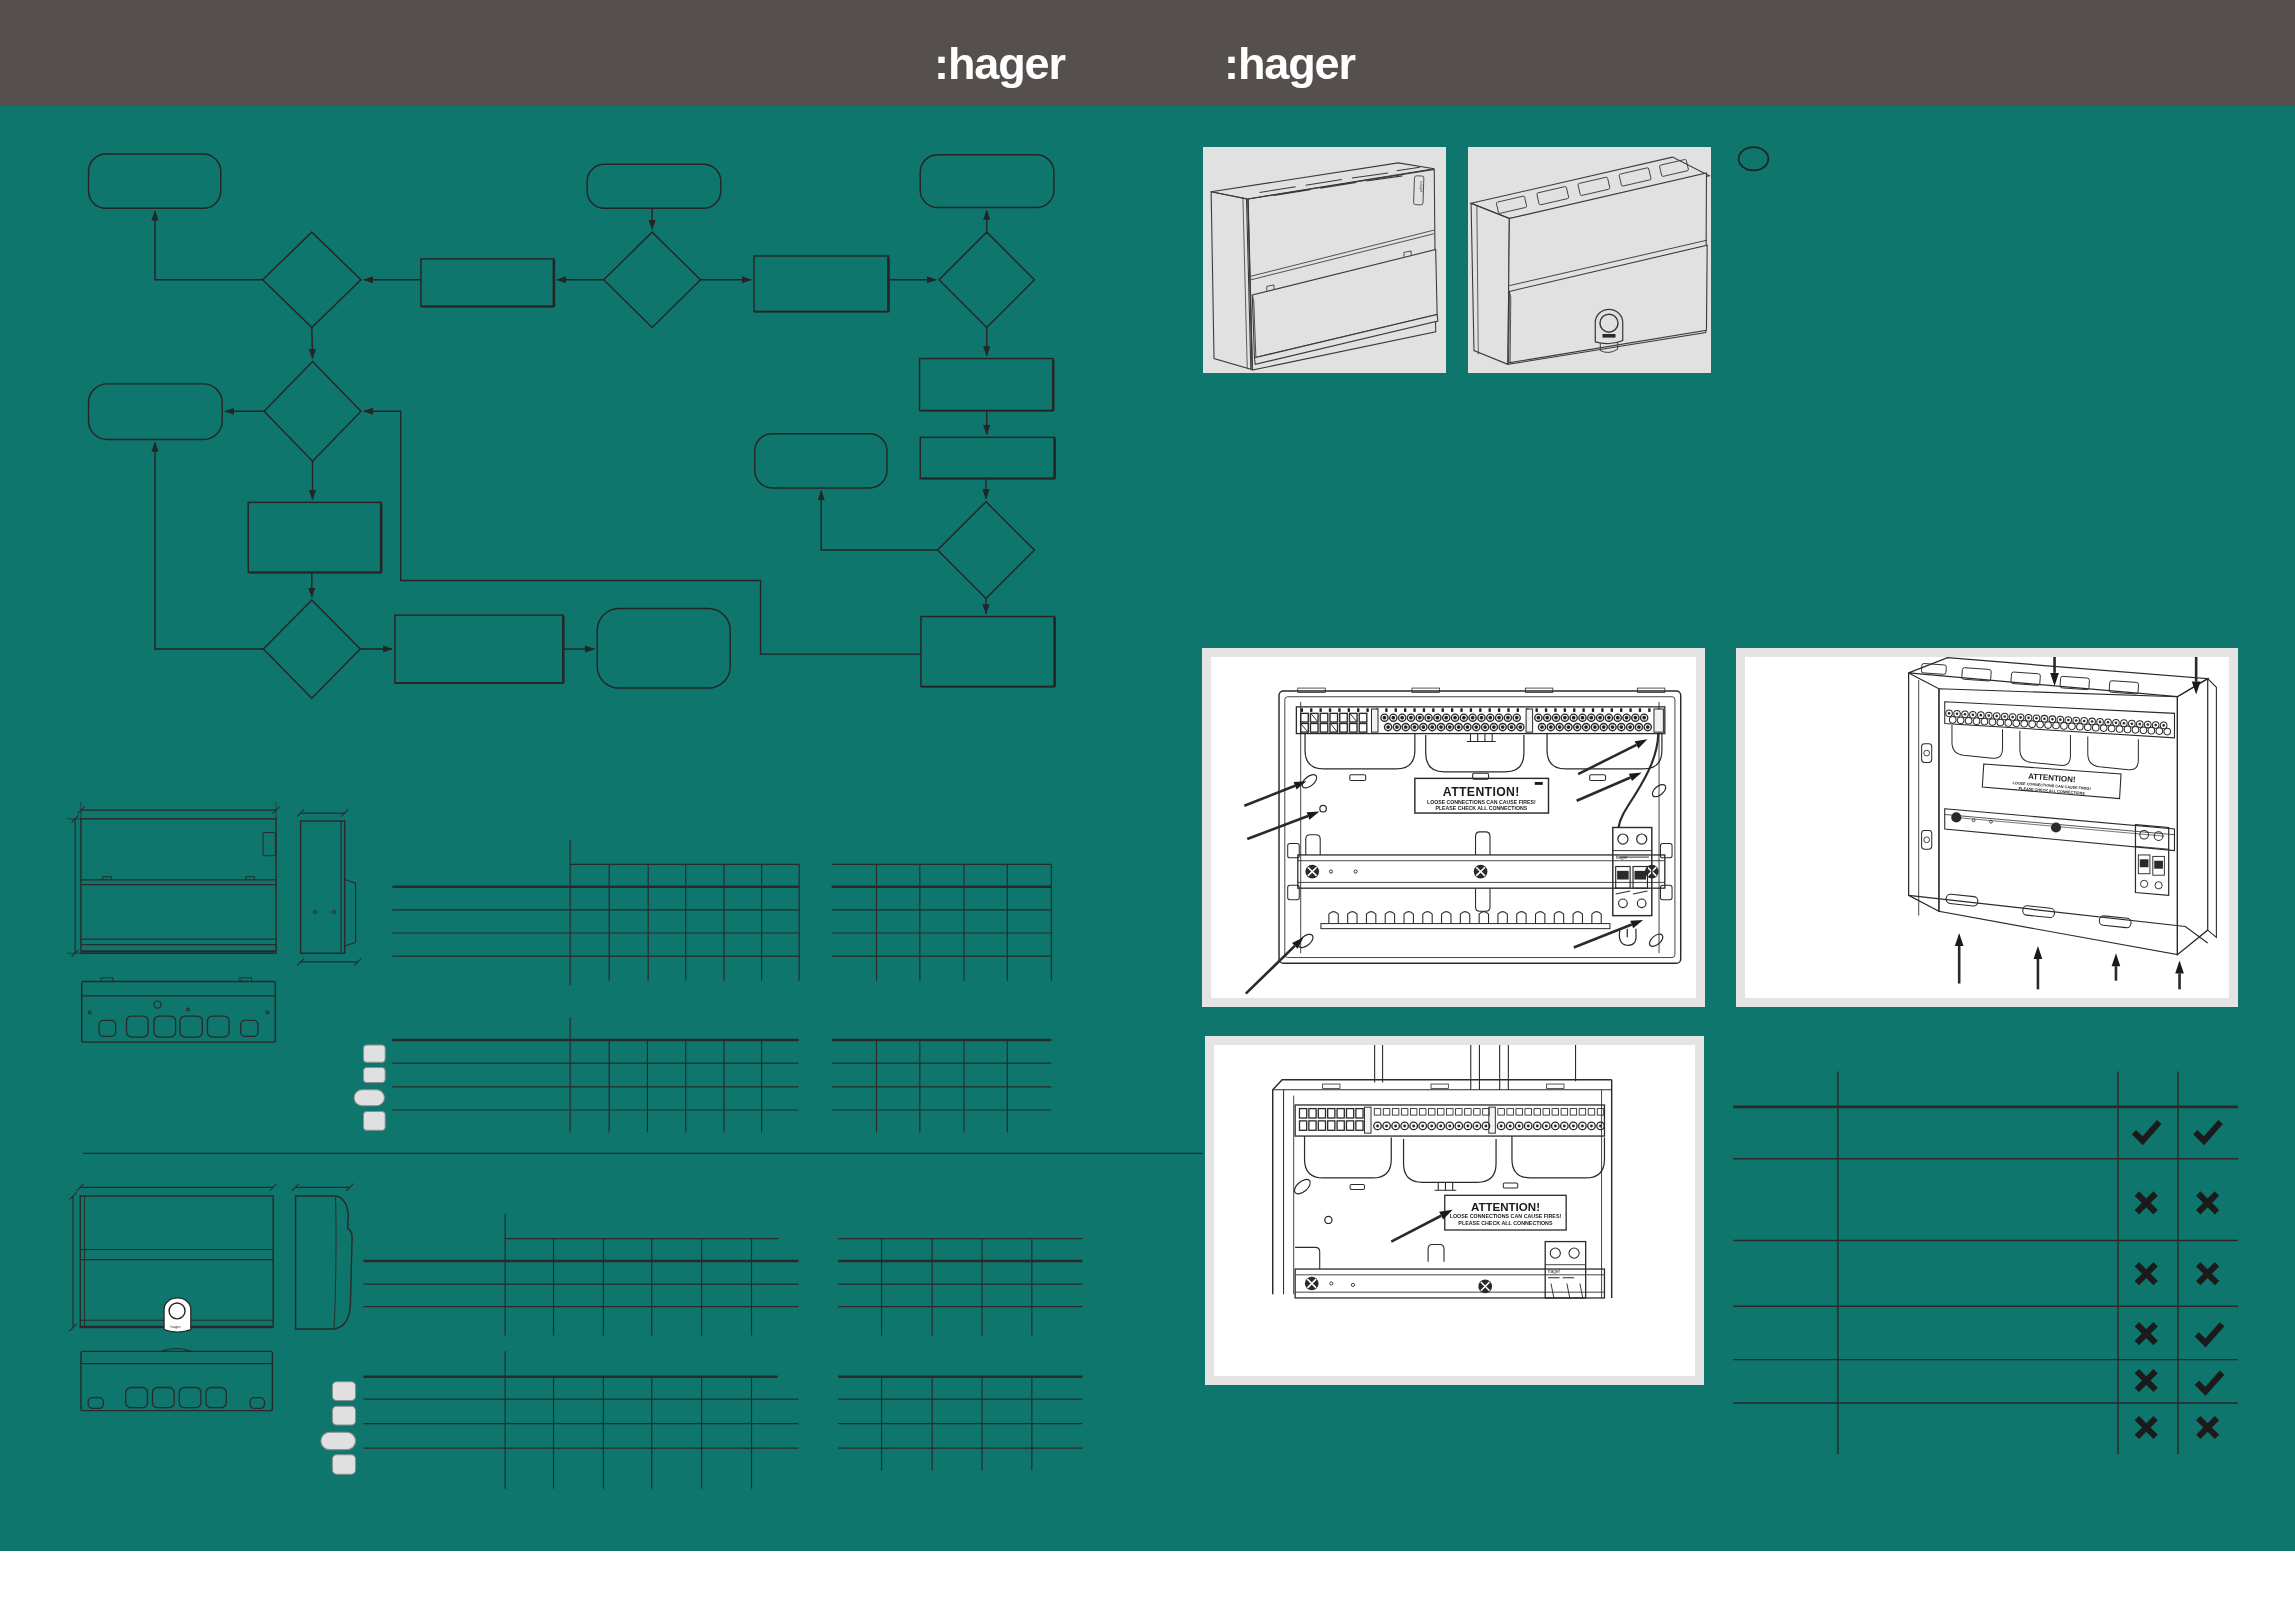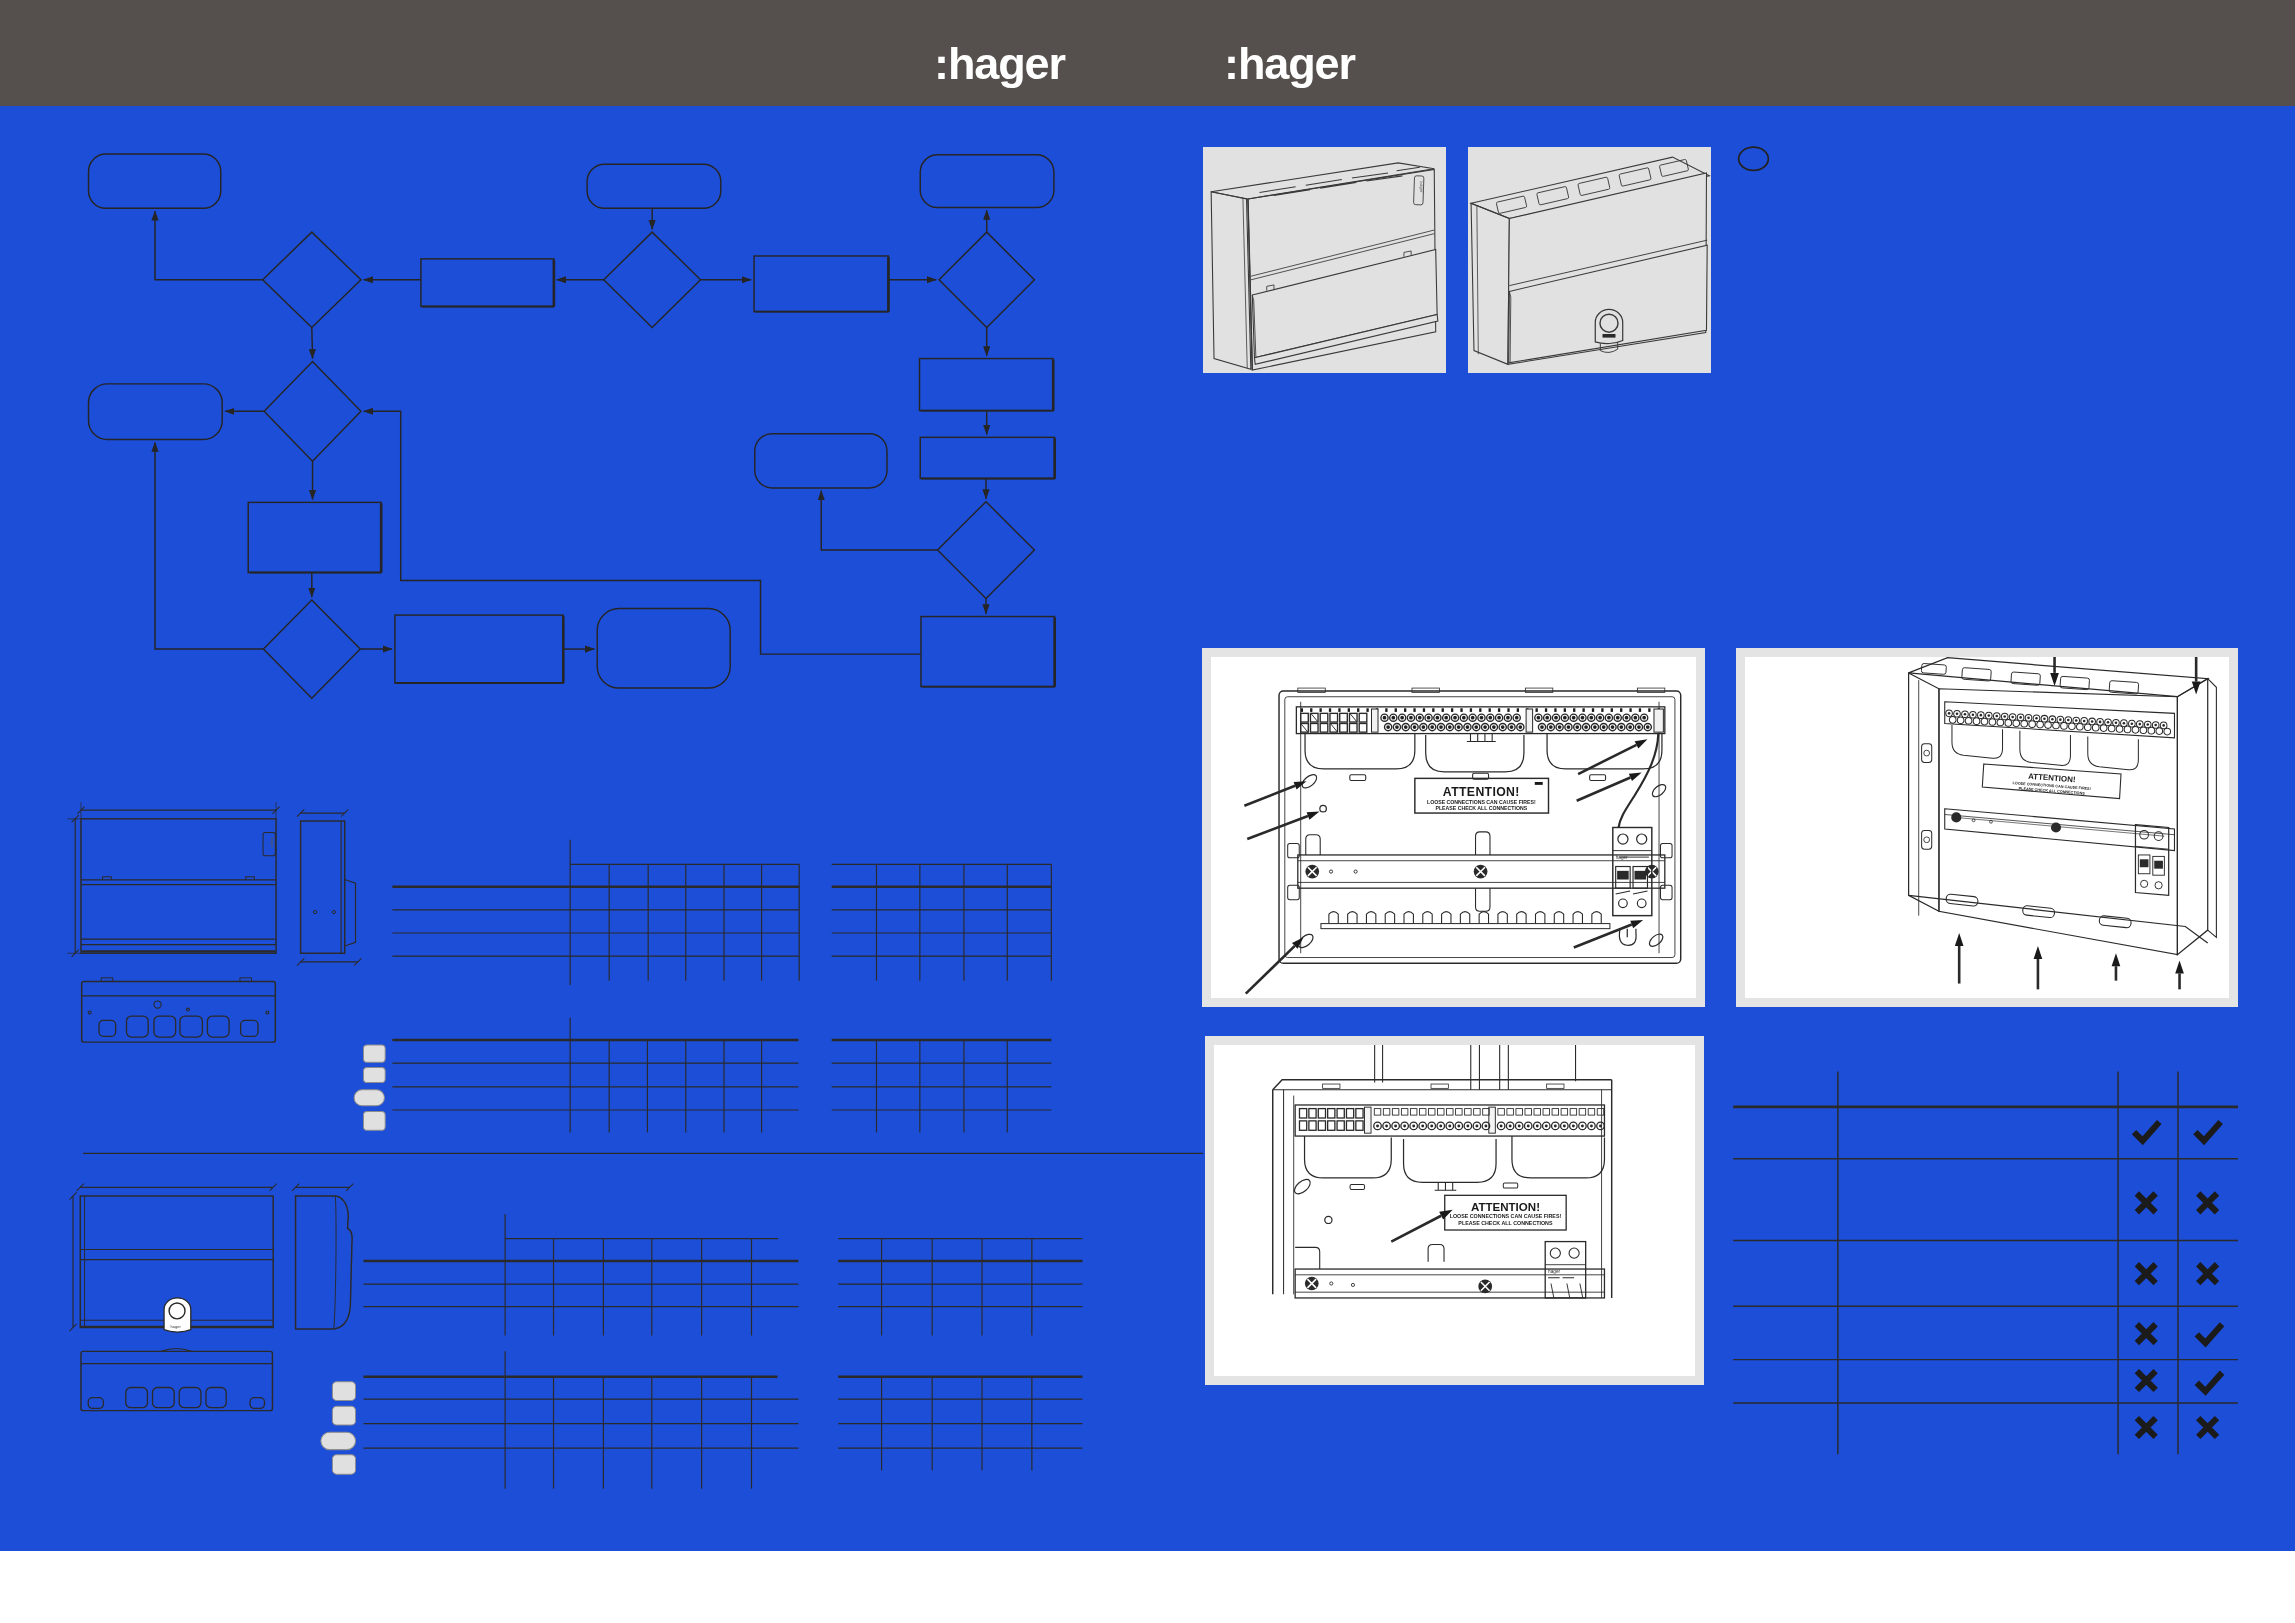--- a/index.html
+++ b/index.html
@@ -1,17 +1,17 @@
 <!DOCTYPE html>
 <html style="font-size:11.6px"><head>
 <meta charset="utf-8">
 <style>
   html,body{margin:0;padding:0;}
   body{font-family:"Liberation Sans", sans-serif;}
-  .page{position:relative;width:2295px;height:1551px;background:#1d4ed8;overflow:hidden;}
+  .page{position:relative;width:2295px;height:1551px;background:#0f766e;overflow:hidden;}
   .abs{position:absolute;}
   svg{display:block;}
 </style>
 </head>
 <body>
 <div class="page">
 
 <div class="abs" style="left:0;top:0;width:2295px;height:106px;background:#55504d;"></div>
 
 <div class="abs" style="left:934px;top:38px;width:145px;height:58px;color:#ffffff;font-weight:bold;font-size:45px;letter-spacing:-1.1px;">:hager</div>

